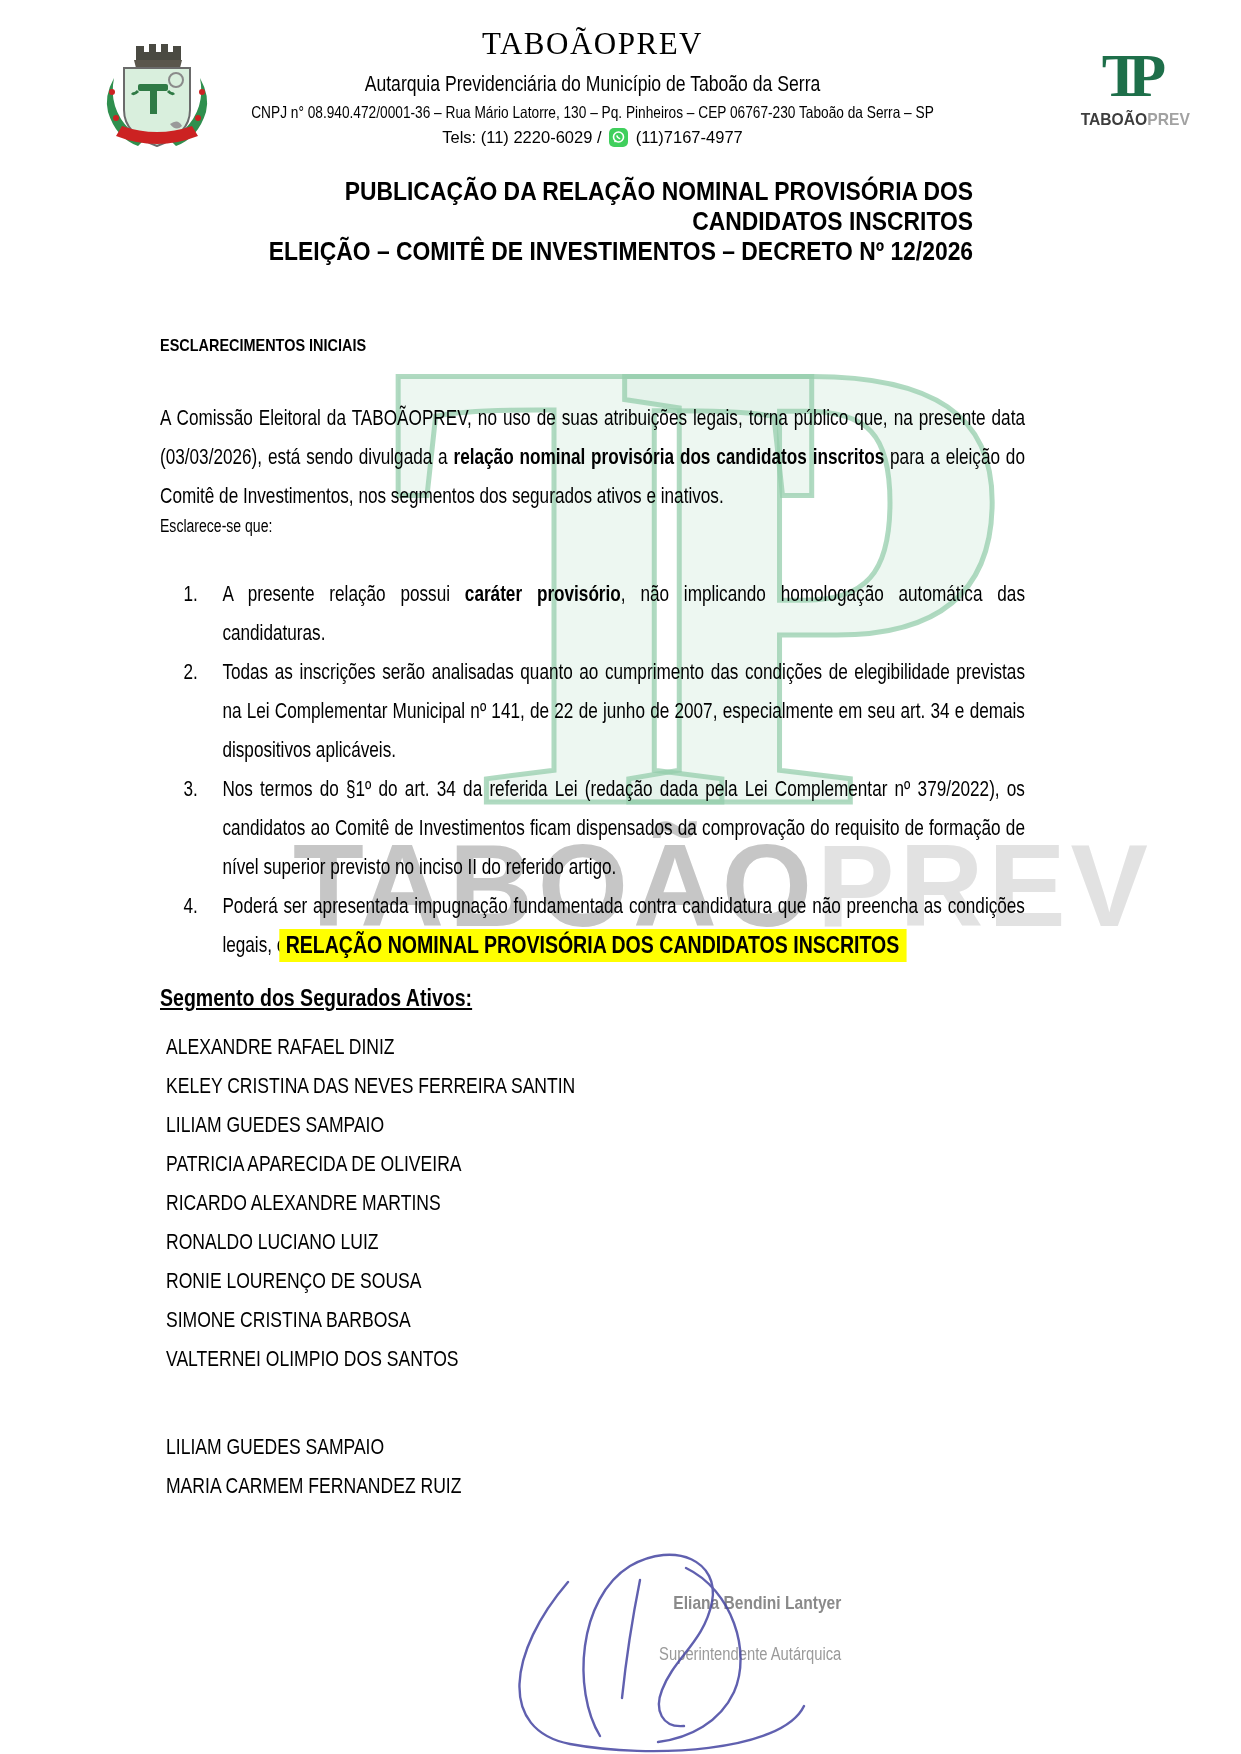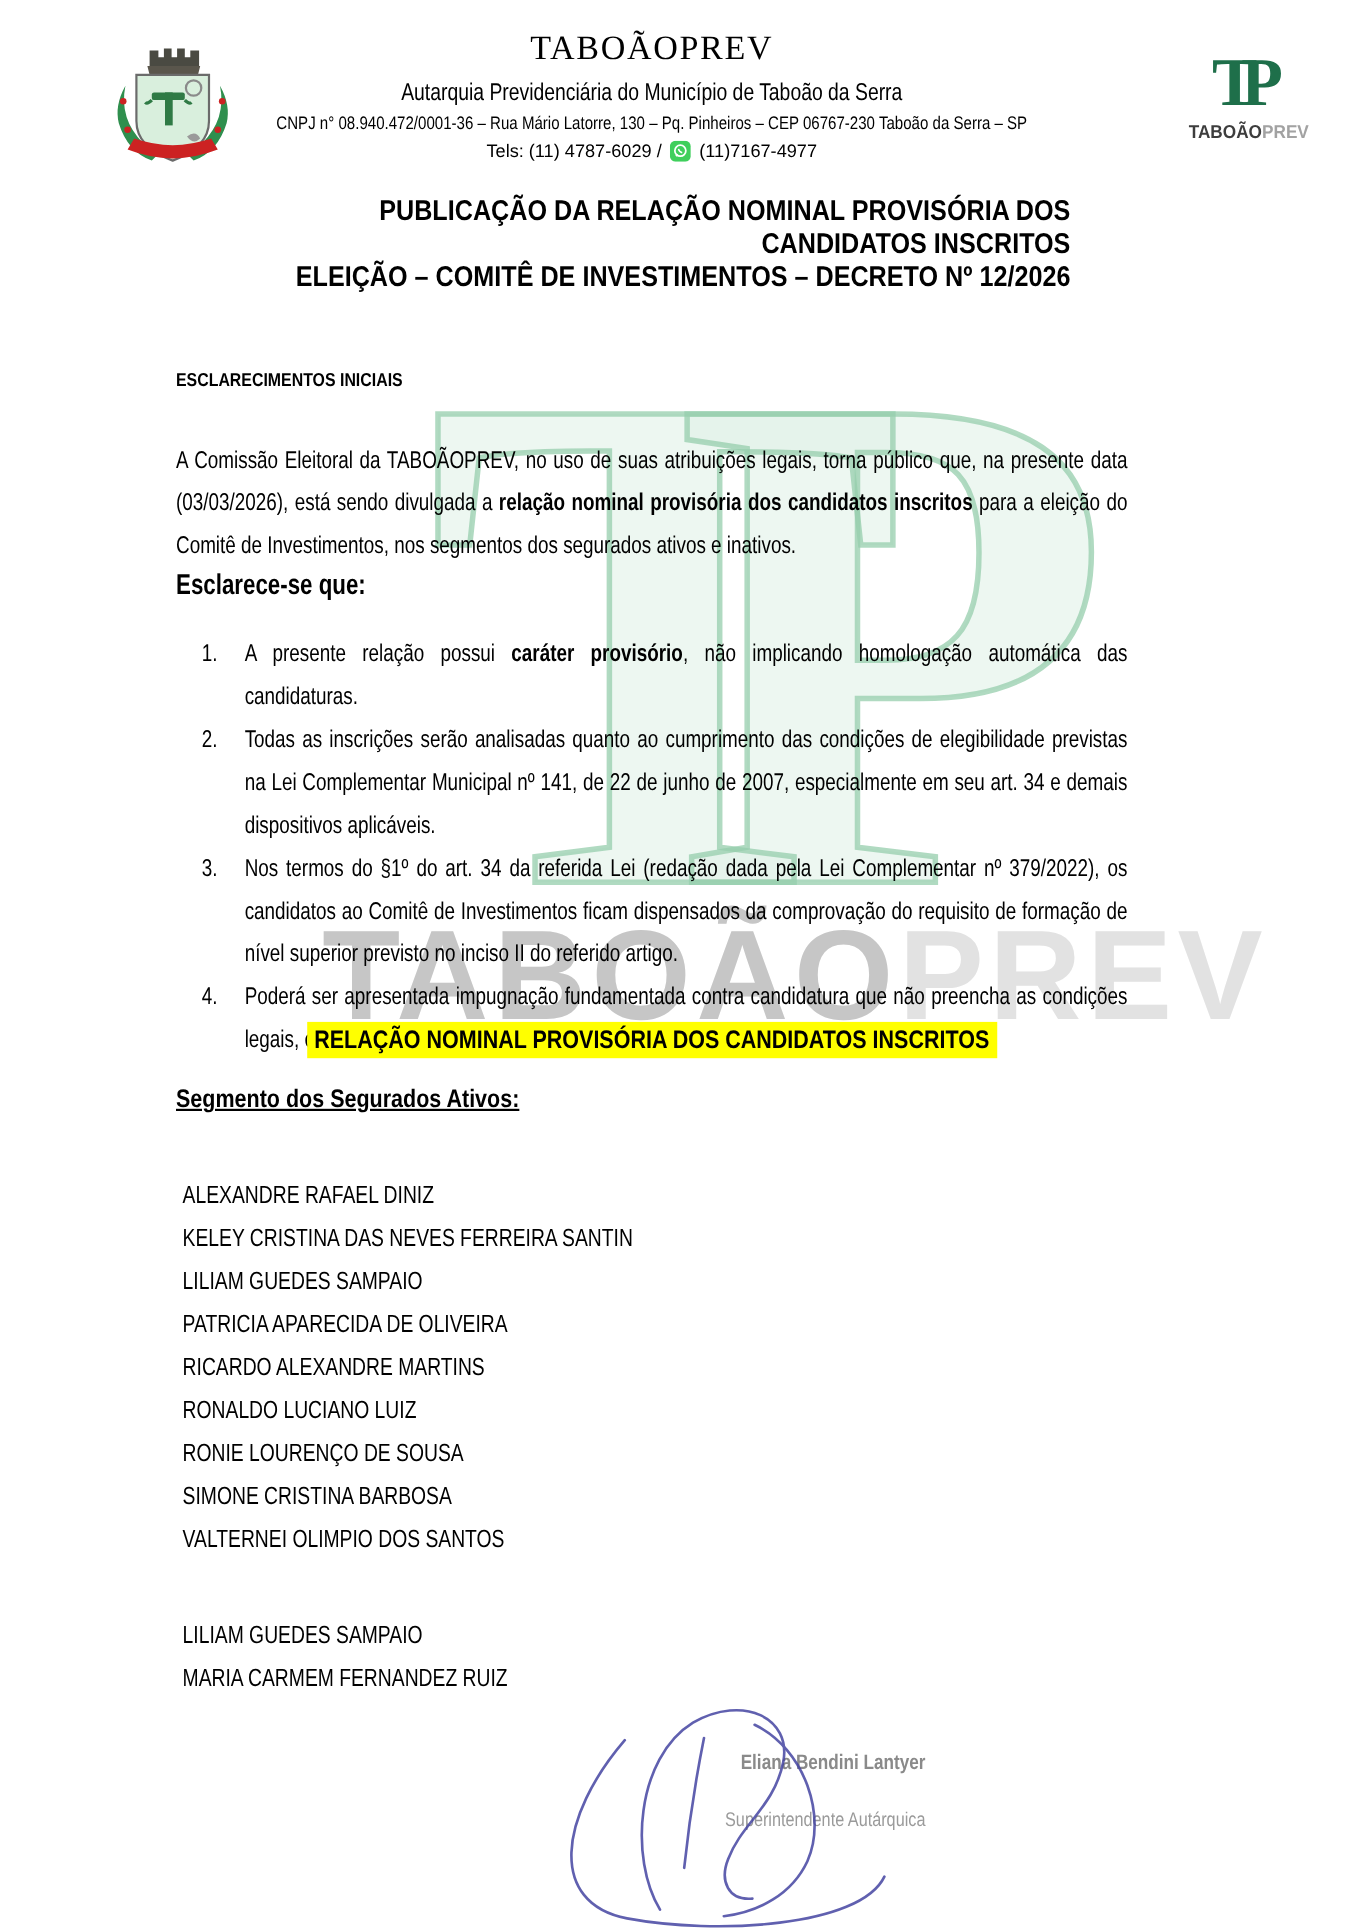--- a/index.html
+++ b/index.html
@@ -35,21 +35,21 @@
   .tp-word { font-size:17px; font-weight:bold; letter-spacing:0; margin-top:4px; transform:scaleX(.92); transform-origin:50% 0;}
   .tp-word .dark { color:#3d3d3d; }
   .tp-word .lite { color:#a2a2a2; }
 
   
   .doc-title { top:176px; text-align:right; font-weight:bold; font-size:26px; line-height:30px; }
 
   .sec-heading { top:336px; font-weight:bold; font-size:17px; }
 
   .intro { top:398px; font-size:22px; line-height:39px; text-align:justify; }
-  .lead  { top:516px; font-size:26px;font-weight:bold; }
+  .lead  { top:516px; font-size:18px; }
 
   .numlist { top:574px; font-size:22px; line-height:39px; }
   .li { display:flex; }
   .li-num { flex:none; width:80px; padding-left:30px; box-sizing:border-box; }
   .li-text { flex:1; text-align:justify; }
 
   
   .wm-tp { left:388px; top:258px; z-index:1; font-family:"Liberation Serif", serif;
            font-weight:bold; font-size:650px; line-height:1; letter-spacing:-0.32em;
            color:rgba(222,240,229,.55); -webkit-text-stroke:5px rgba(150,205,172,.75); }
@@ -57,21 +57,21 @@
              line-height:1.1; letter-spacing:5px; white-space:nowrap; }
   .wm-text .wmb { color:#c6c6c6; }
   .wm-text .wml { color:#e2e2e2; }
 
   .hl-wrap { top:929px; text-align:center; }
   .hl { display:inline-block; background:#ffff00; font-weight:bold; font-size:23px; padding:3px 8px; }
 
   .seg-heading { font-weight:bold; font-size:23px; }
   .seg-ativos   { top:985px;text-decoration:underline; }
   .seg-inativos { top:1386px; }
-  .names { font-size:22.5px; line-height:39px; padding-left:6px;margin-top:40px; }
+  .names { font-size:22.5px; line-height:39px; padding-left:6px; }
   .names-ativos   { top:1027px; }
   .names-inativos { top:1427px; }
 
   .date-line { top:1521px; left:0; width:1241px; text-align:center; font-size:23px; padding-left:88px; box-sizing:border-box; }
 
   .sig { top:1540px; left:450px; width:430px; height:214px; text-align:right; z-index:3; }
   .sig-name { margin-top:52px; font-size:19px; font-weight:bold; color:#8a8a8a; transform:scaleX(.82); transform-origin:50% 0; }
   .sig-role { margin-top:30px; font-size:18px; color:#9a9a9a; transform:scaleX(.82); transform-origin:50% 0; }
   .sig-svg { position:absolute; left:0; top:0; }
 </style>
@@ -107,21 +107,21 @@
   <div class="abs tplogo z2">
     <div class="tp-letters">TP</div>
     <div class="tp-word"><span class="dark">TABOÃO</span><span class="lite">PREV</span></div>
   </div>
 
   <div class="abs col hdr-text z2">
     <div class="hdr-title">TABOÃOPREV</div>
     <div class="hdr-sub sx80c">Autarquia Previdenciária do Município de Taboão da Serra</div>
     <div class="hdr-cnpj sx83c">CNPJ n° 08.940.472/0001-36 – Rua Mário Latorre, 130 – Pq. Pinheiros – CEP 06767-230 Taboão da Serra – SP</div>
     <div class="hdr-tels">
-      <span>Tels: (11) 4787-6029 /</span>
+      <span>Tels: (11) 2220-6029 /</span>
       <span class="wa-ico">
         <svg width="19" height="19" viewBox="0 0 19 19">
           <rect x="0" y="0" width="19" height="19" rx="5" fill="#3fcf5c"></rect>
           <circle cx="9.5" cy="9" r="5" fill="none" stroke="#ffffff" stroke-width="1.6"></circle>
           <path d="M5.5 13.8 L7.2 12.4" stroke="#ffffff" stroke-width="1.6" fill="none"></path>
           <path d="M7.8 7.4 q0.5 2.6 3.4 3.4" stroke="#ffffff" stroke-width="1.4" fill="none"></path>
         </svg>
       </span>
       <span>(11)7167-4977</span>
     </div>

